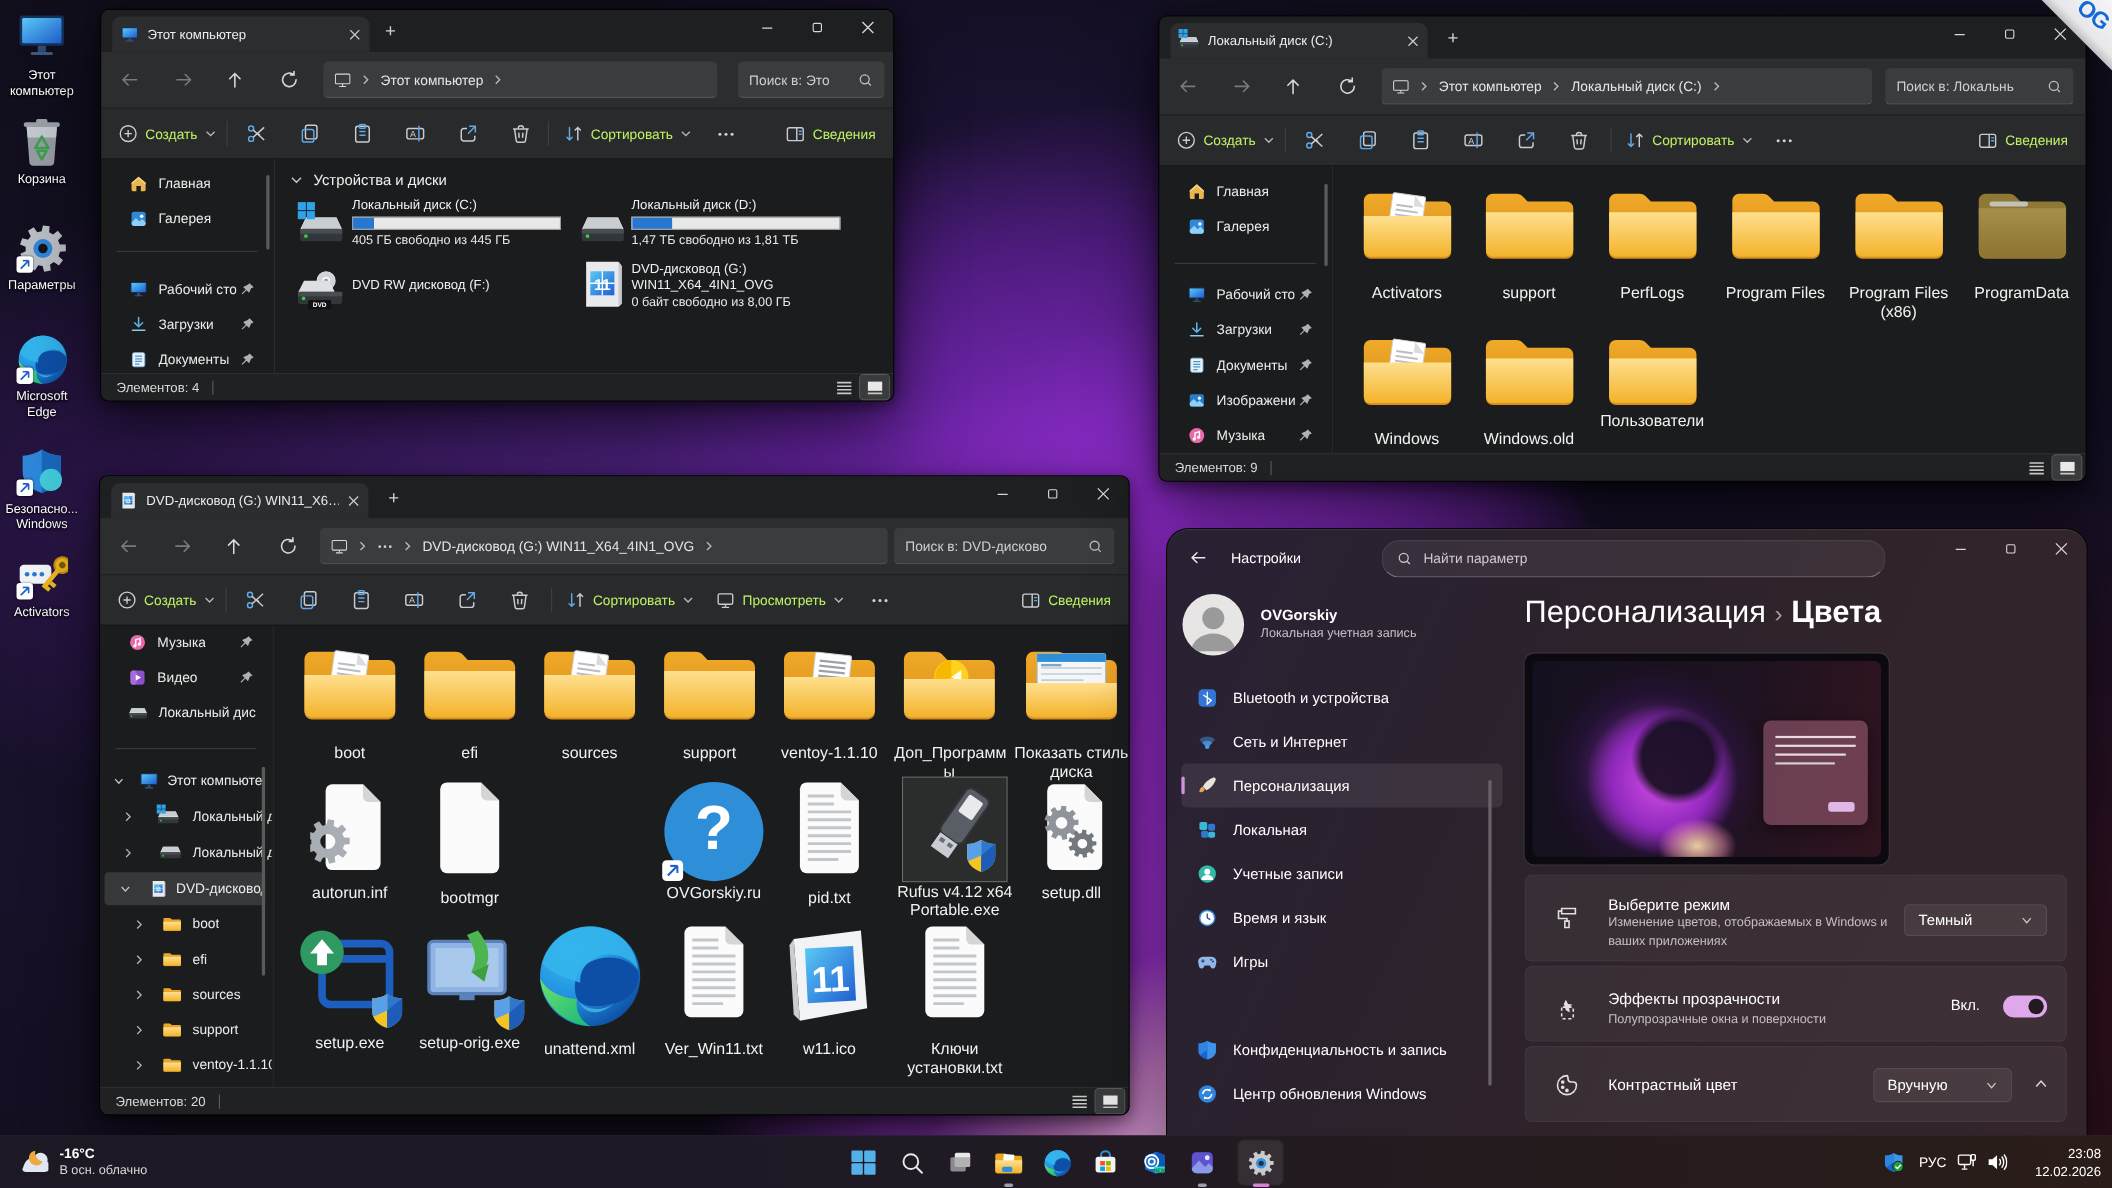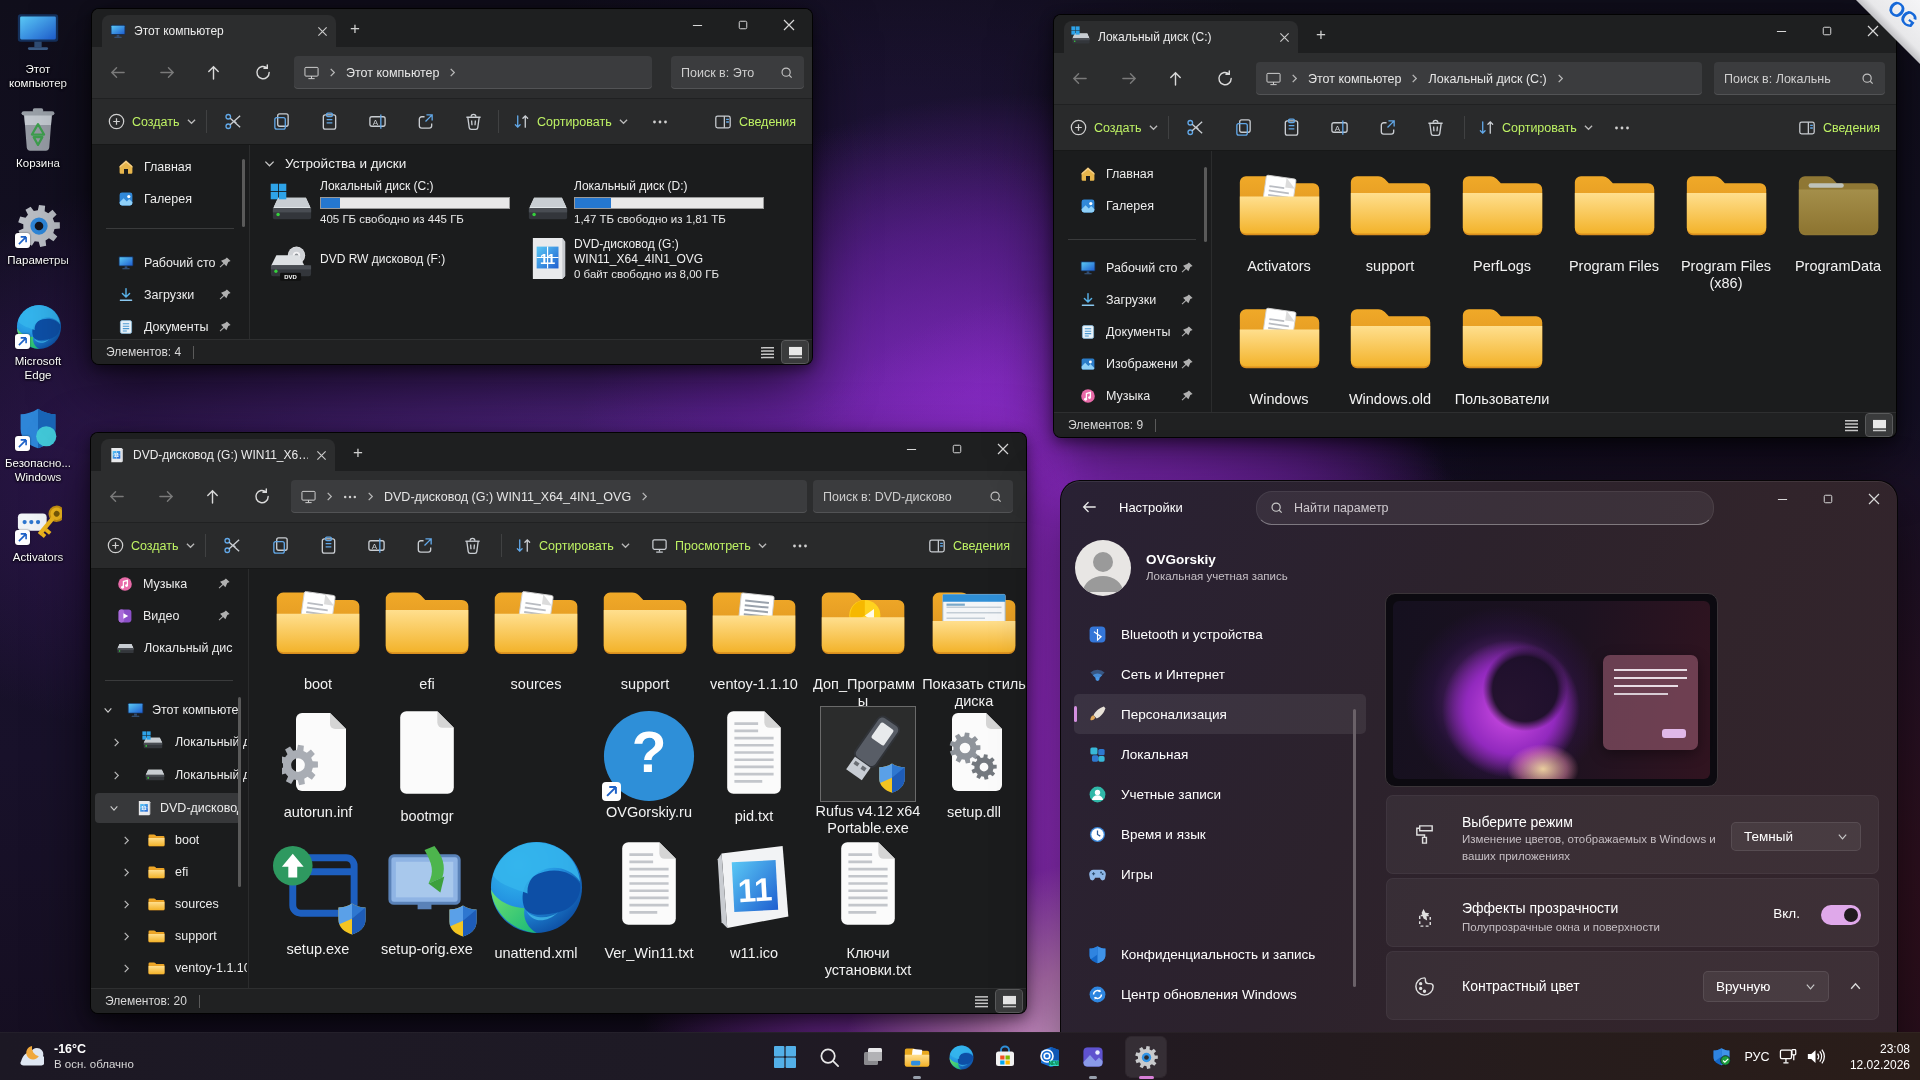--- a/index.html
+++ b/index.html
@@ -1277,21 +1277,21 @@
               <use href="#sym-folder-data"></use>
             </svg><div style="margin-top:17px">ProgramData</div></div>
    <div class="cell" style="left:14px;top:152px;width:106px"><svg width="85" height="67" viewBox="0 0 96 76">
               <use href="#sym-folder-doc"></use>
             </svg><div style="margin-top:17px">Windows</div></div>
    <div class="cell" style="left:125px;top:152px;width:106px"><svg width="85" height="67" viewBox="0 0 96 76">
               <use href="#sym-folder"></use>
             </svg><div style="margin-top:17px">Windows.old</div></div>
    <div class="cell" style="left:237px;top:152px;width:106px"><svg width="85" height="67" viewBox="0 0 96 76">
               <use href="#sym-folder"></use>
-            </svg><div style="margin-top:17px">Пользователи</div></div>
+            </svg><div style="">Пользователи</div></div>
   </div>
  </div>
  <div class="status">
         <span class="cnt">Элементов: 9</span>
         <span class="vsep"></span>
   <div class="vtog">
           <div class="vbtn">
             <svg width="15" height="13" viewBox="0 0 16 14" stroke="#c8c8c8" stroke-width="1.6">
               <line x1="1" y1="2" x2="15" y2="2"></line>
               <line x1="1" y1="5.5" x2="15" y2="5.5"></line>
@@ -1412,20 +1412,21 @@
       </div>
  <div class="snav" style="top:493px">
         <svg width="19" height="19" viewBox="0 0 24 24">
           <circle cx="12" cy="12" r="10" fill="#2e86e0"></circle>
           <path d="M7,12 a5,5 0 0 1 8.5,-3.5 M17,12 a5,5 0 0 1 -8.5,3.5" stroke="#fff" stroke-width="1.8" fill="none"></path>
           <path d="M15.5,5.5 l0.4,3.4 -3.3,-0.6 z M8.5,18.5 l-0.4,-3.4 3.3,0.6 z" fill="#fff"></path>
         </svg>
         <span>Центр обновления Windows</span>
       </div>
  <div style="position:absolute;left:292px;top:228px;width:3px;height:278px;border-radius:2px;background:#6a6168"></div>
+ <div style="position:absolute;left:325px;top:59px;font-size:28px;color:#fff">Персонализация <span style="color:#a89fa6;font-size:22px">›</span> <span style="font-weight:bold">Цвета</span></div>
  <div style="position:absolute;left:324px;top:112px;width:333px;height:194px;border-radius:10px;background:#0c0a10;border:1px solid #3a3438;overflow:hidden">
   <div style="position:absolute;inset:7px;border-radius:6px;background:
    radial-gradient(62px 62px at 132px 88px,rgba(22,14,32,.92) 52%,rgba(22,14,32,0) 68%),
    radial-gradient(46px 32px at 150px 168px,rgba(255,225,170,.9),rgba(250,150,185,.45) 52%,rgba(120,40,160,0) 78%),
    radial-gradient(75px 75px at 118px 108px,#d44fe8,#9229be 60%,rgba(80,20,120,0) 92%),
    radial-gradient(105px 100px at 112px 100px,rgba(150,55,195,.85),rgba(60,20,100,.28) 70%,rgba(30,10,50,0) 95%),
    linear-gradient(100deg,#15101f 0%,#1d1220 55%,#311420 100%)"></div>
   <div style="position:absolute;right:19px;top:61px;width:95px;height:95px;border-radius:7px;background:rgba(158,94,118,.58);box-shadow:0 4px 14px rgba(0,0,0,.4)">
    <div style="position:absolute;left:11px;top:14px;right:11px;height:2px;background:#e8dce4"></div>
    <div style="position:absolute;left:11px;top:22px;right:11px;height:2px;background:#e8dce4"></div>

